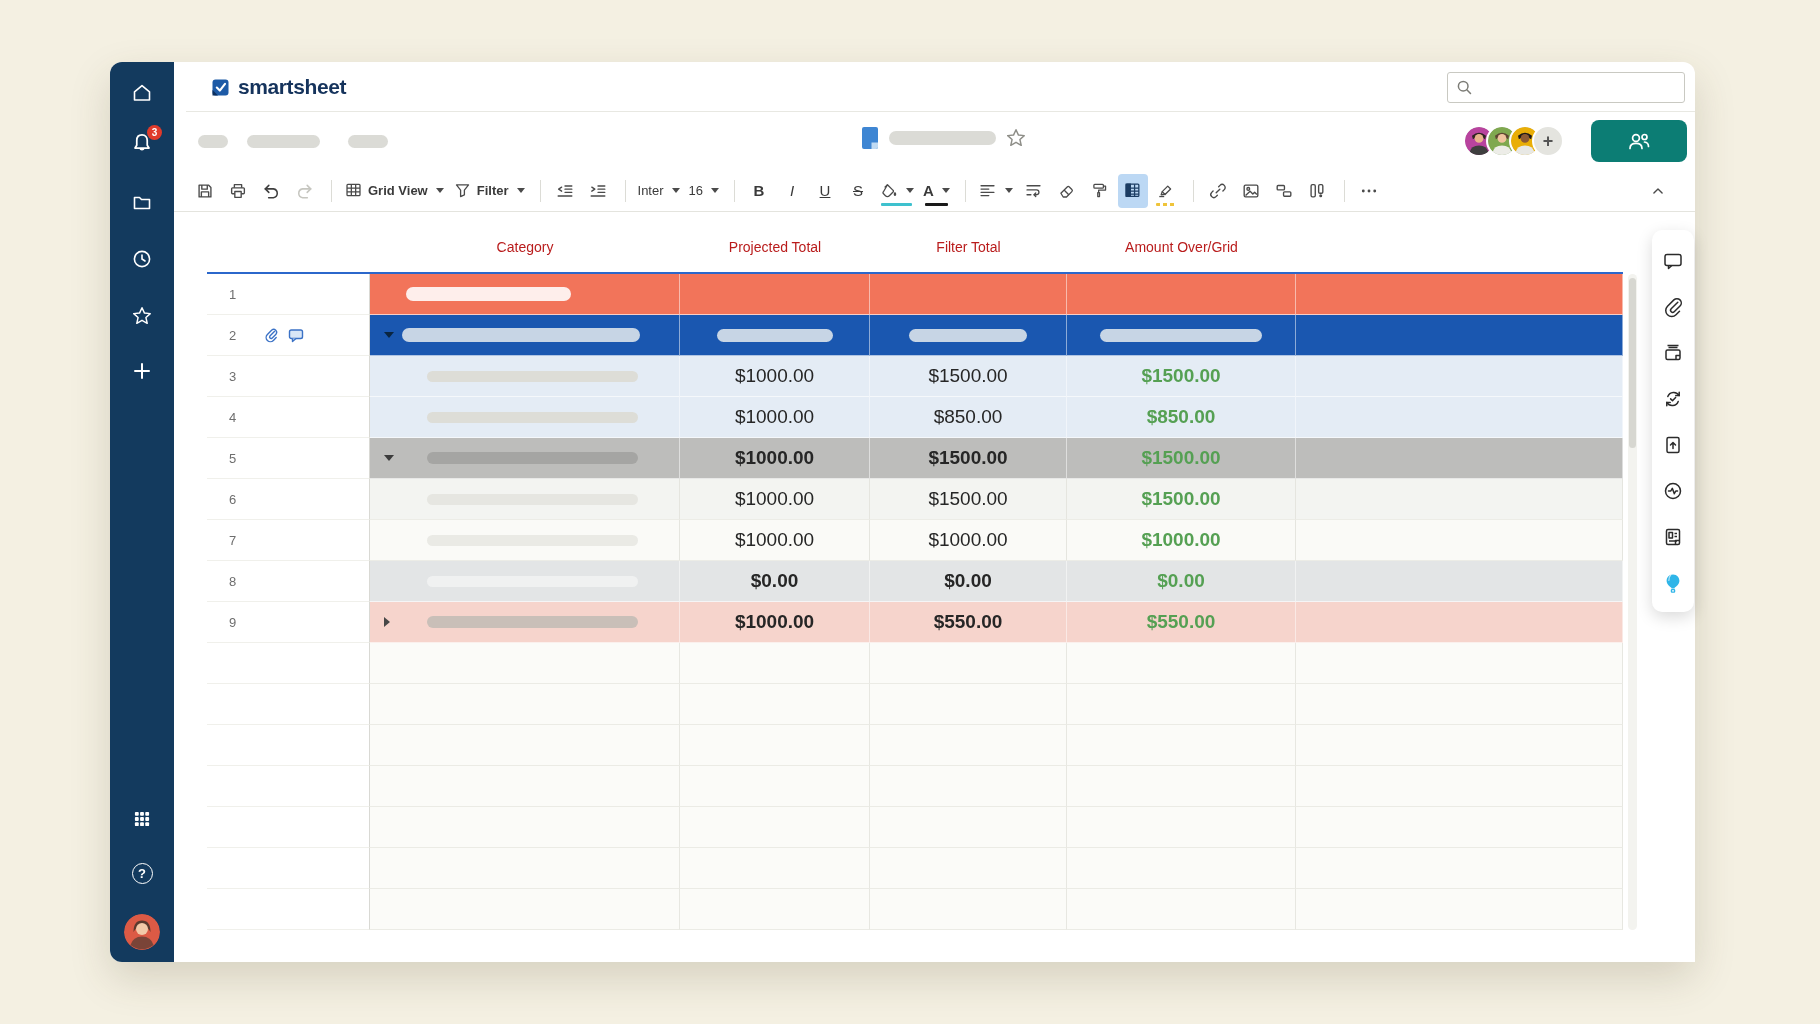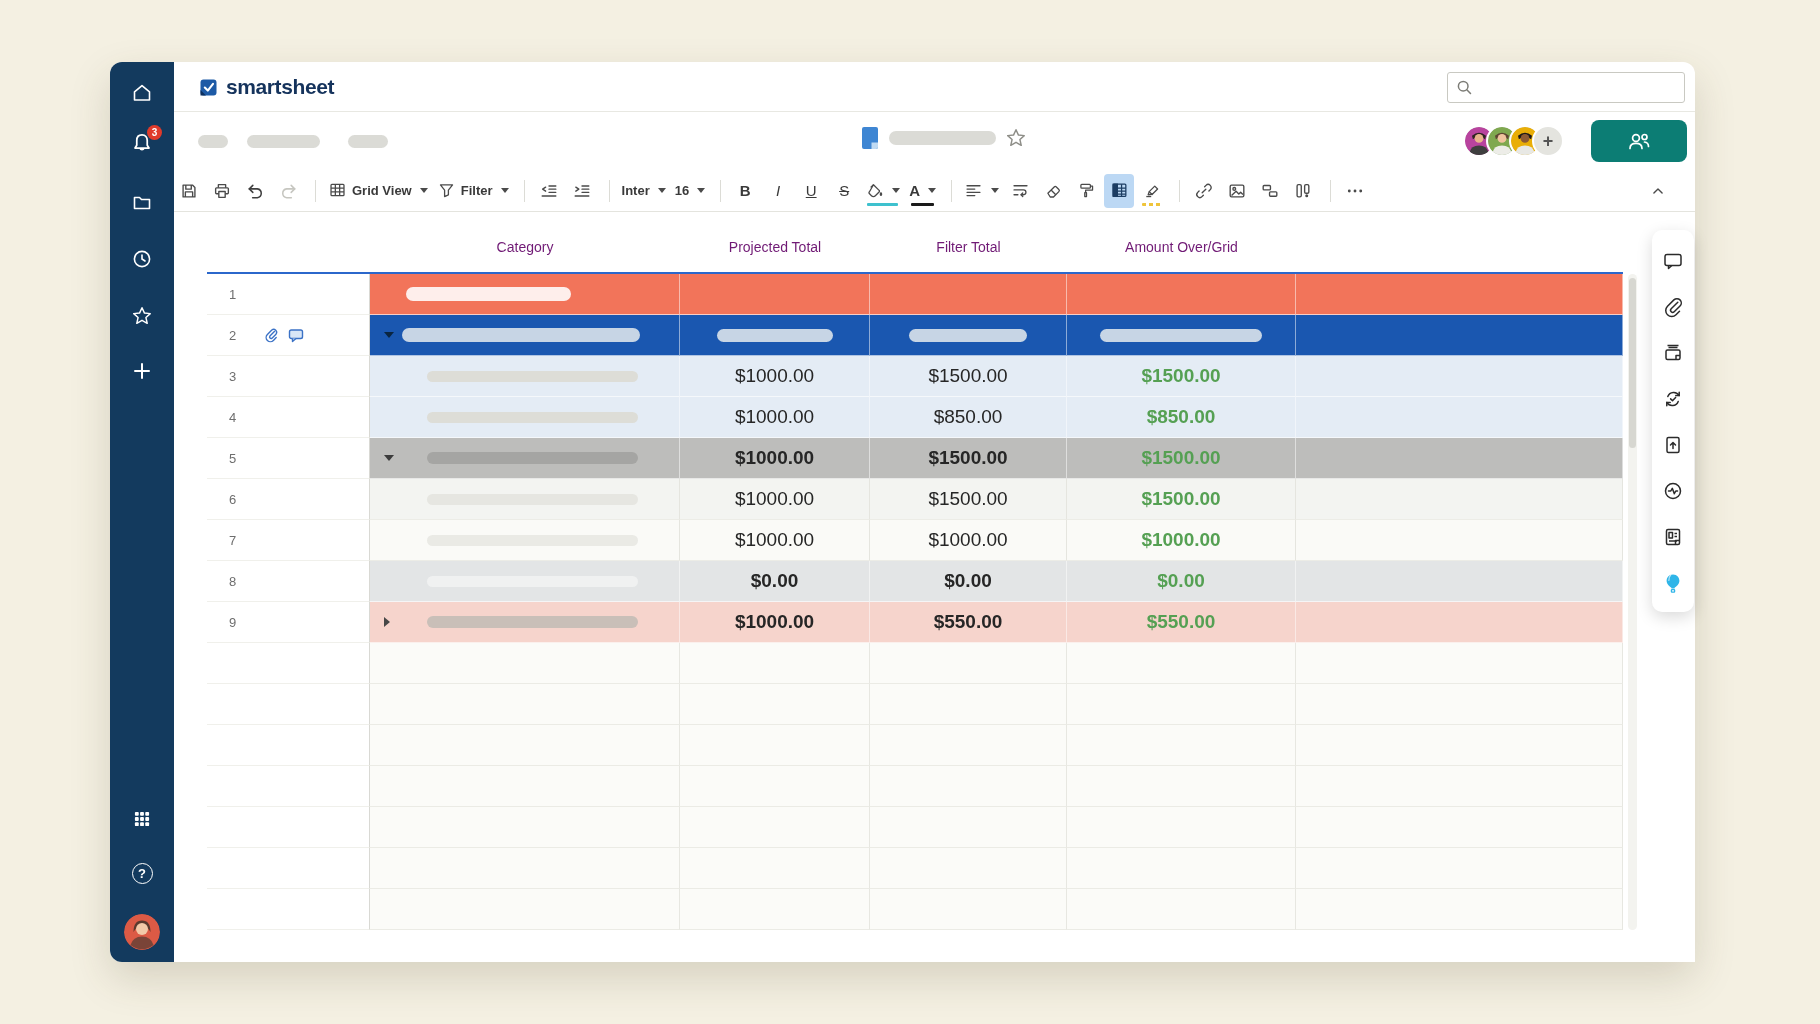--- a/index.html
+++ b/index.html
@@ -12,54 +12,54 @@
 
 .sidebar{position:absolute;left:0;top:0;width:64px;height:100%;background:#133A5E;border-radius:12px 0 0 12px}
 .sb-ic{position:absolute;left:50%;transform:translateX(-50%);width:26px;height:26px;display:flex;align-items:center;justify-content:center;cursor:pointer}
 .sb-home{top:18px}.sb-bell{top:68px}.sb-folder{top:128px}.sb-clock{top:184px}.sb-star{top:241px}.sb-plus{top:296px}.sb-apps{top:744px}.sb-help{top:798px}
 .sb-avatar{top:852px;width:36px;height:36px;border-radius:50%;overflow:hidden}
 .badge{position:absolute;top:-5px;right:-7px;min-width:15px;height:15px;border-radius:8px;background:#E03A2B;color:#fff;font-size:10px;font-weight:700;display:flex;align-items:center;justify-content:center;padding:0 3px}
 .help-circle{width:21px;height:21px;border:1.7px solid #fff;border-radius:50%;color:#fff;font-size:13px;font-weight:700;display:flex;align-items:center;justify-content:center}
 
 
 .content{position:absolute;left:64px;top:0;right:0;bottom:0}
-.topbar{position:absolute;top:0;left:0;right:0;height:50px;border-bottom:1px solid #E8E8E2}
+.topbar{position:absolute;top:0;left:12px;right:0;height:50px;border-bottom:1px solid #E8E8E2}
 .logo{position:absolute;left:24px;top:13px;display:flex;align-items:center;gap:7px}
 .logo-word{font-size:21px;font-weight:700;color:#15335C;letter-spacing:-.4px}
 .search{position:absolute;right:10px;top:10px;width:238px;height:31px;border:1px solid #C9C9C2;border-radius:3px;background:#fff;display:flex;align-items:center;padding-left:8px}
 
 
 .subbar{position:absolute;top:50px;left:0;right:0;height:58px}
 .bc-pill{position:absolute;top:23px;height:13px;border-radius:7px;background:#DBDBD6}
 .title-group{position:absolute;left:686px;top:14px;display:flex;align-items:center;gap:9px}
 .title-pill{width:107px;height:14px;border-radius:7px;background:#DBDBD6}
 .avatar-stack{position:absolute;left:1289px;top:13px;display:flex}
 .avatar{width:32px;height:32px;border-radius:50%;border:2px solid #fff;margin-left:-9px;overflow:hidden;background:#ddd}
 .avatar:first-child{margin-left:0}
 .avatar svg{display:block;width:100%;height:100%}
 .more-btn{width:32px;height:32px;border-radius:50%;border:2px solid #fff;margin-left:-9px;background:#E4E4DF;color:#555;font-size:18px;font-weight:700;display:flex;align-items:center;justify-content:center;cursor:pointer}
 .share-btn{position:absolute;right:8px;top:8px;width:96px;height:42px;border-radius:8px;background:#0C7D74;display:flex;align-items:center;justify-content:center;cursor:pointer}
 
 
-.toolbar{position:absolute;top:108px;left:0;right:0;height:42px;border-bottom:1px solid #E4E4DE;display:flex;align-items:center;padding-left:0}
+.toolbar{position:absolute;top:108px;left:0;right:0;height:42px;border-bottom:1px solid #E4E4DE;display:flex;align-items:center;padding-left:16px}
 .tb-btn{position:relative;height:34px;min-width:30px;display:flex;align-items:center;justify-content:center;gap:5px;border-radius:4px;cursor:pointer;padding:0 3px;margin-right:3px}
 .tb-label{font-size:13px;font-weight:600;color:#3A3A3A;white-space:nowrap}
-.tb-label.reg{font-weight:700}
+.tb-label.reg{font-weight:400}
 .caret{width:0;height:0;border-left:4px solid transparent;border-right:4px solid transparent;border-top:5px solid #4A4A4A;margin-left:3px}
 .tb-sep{width:1px;height:22px;background:#DCDCD6;margin:0 9px}
 .glyph{font-size:15px;color:#3A3A3A}
 .bar{position:absolute;left:5px;right:5px;bottom:2px;height:3px;border-radius:1px}
 .bar-teal{background:#3EC1CE}.bar-black{background:#1A1A1A}
 .bar-dash{background:repeating-linear-gradient(90deg,#EFC43B 0 4px,transparent 4px 7px)}
 .tb-active{background:#BCD8F4}
 .collapse-btn{position:absolute;right:22px;top:6px;width:30px;height:30px;display:flex;align-items:center;justify-content:center;cursor:pointer}
 
 
 .sheet{position:absolute;top:150px;left:0;right:0;bottom:0;background:#fff}
-.col-head{position:absolute;top:22px;height:26px;line-height:26px;text-align:center;font-size:14px;font-weight:500;color:#701a75}
+.col-head{position:absolute;top:22px;height:26px;line-height:26px;text-align:center;font-size:14px;font-weight:500;color:#b91c1c}
 .h-cat{left:196px;width:310px}.h-proj{left:506px;width:190px}.h-act{left:696px;width:197px}.h-amt{left:893px;width:229px}
 .grid-topline{position:absolute;left:33px;top:60px;width:1416px;height:2px;background:#2B67CB}
 .grid{position:absolute;left:33px;top:62px;width:1416px}
 .g-row{display:flex;height:41px}
 .c-num{width:163px;background:#fff;position:relative;display:flex;align-items:center;border-right:1px solid #D9D9D4;border-bottom:1px solid #F0F0EB}
 .row-num{margin-left:22px;font-size:13px;color:#6E6E6E}
 .ind-wrap{position:absolute;left:56px;display:flex;gap:9px;align-items:center}
 .c-cat{width:310px;position:relative;display:flex;align-items:center}
 .c-val{display:flex;align-items:center;justify-content:center;font-size:19px;color:#262626}
 .c-proj{width:190px}.c-act{width:197px}.c-amt{width:229px}

